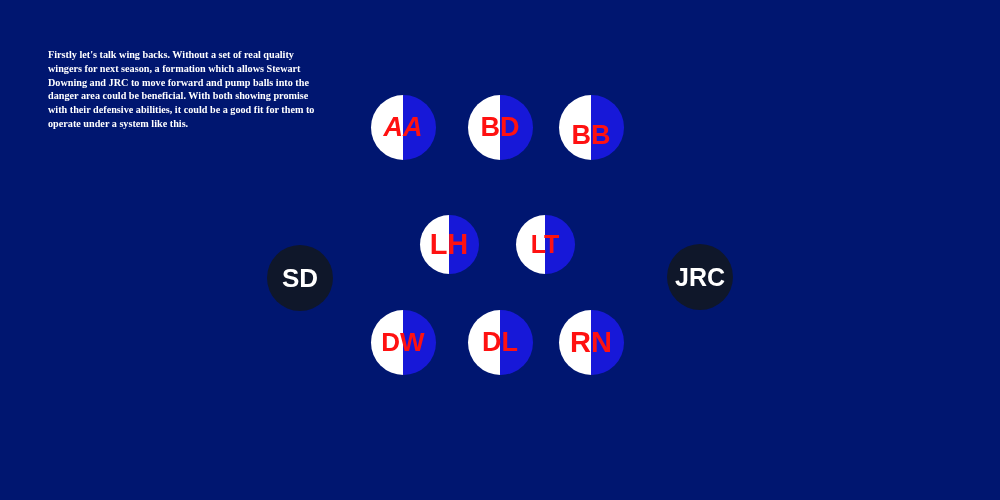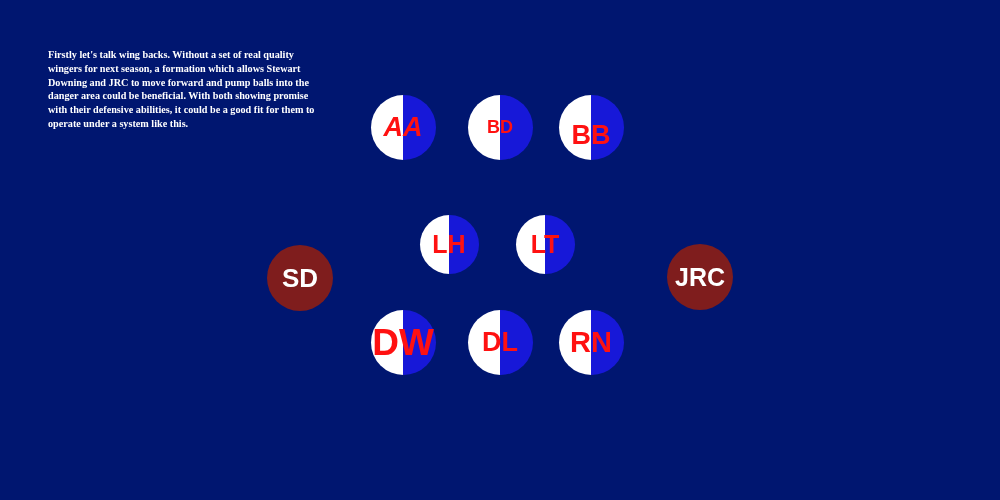--- a/index.html
+++ b/index.html
@@ -57,21 +57,21 @@
     align-items: center;
     justify-content: center;
     overflow: visible;
   }
   
   .token.split {
     background: linear-gradient(to right, #ffffff 0 50%, #1718d8 50% 100%);
   }
   
   .token.solid {
-    background: #7f1d1d;
+    background: #0f172a;
   }
   .token-label {
     position: relative;
     font-weight: bold;
     line-height: 1;
     white-space: nowrap;
     user-select: none;
   }
   .token.split .token-label {
     color: #ff1111;
@@ -87,39 +87,39 @@
 
   <div class="text-panel">
     <p class="panel-para">Firstly let's talk wing backs. Without a set of real quality wingers for next season, a formation which allows Stewart Downing and JRC to move forward and pump balls into the danger area could be beneficial. With both showing promise with their defensive abilities, it could be a good fit for them to operate under a system like this.</p>
   </div>
 
   <div id="tokens-layer">
       <div class="token split" style="width: 65px; height: 65px; left: 370.5px; top: 94.5px; font-style: italic;">
         <span class="token-label" style="font-size: 27px;">AA</span>
       </div>
       <div class="token split" style="width: 65px; height: 65px; left: 467.5px; top: 94.5px;">
-        <span class="token-label" style="font-size: 18px;">BD</span>
+        <span class="token-label" style="font-size: 27px;">BD</span>
       </div>
       <div class="token split" style="width: 65px; height: 65px; left: 558.5px; top: 94.5px;">
         <span class="token-label" style="font-size: 27px; margin-top: 16px;">BB</span>
       </div>
       <div class="token split" style="width: 59px; height: 59px; left: 419.5px; top: 214.5px;">
-        <span class="token-label" style="font-size: 25px;">LH</span>
+        <span class="token-label" style="font-size: 29px;">LH</span>
       </div>
       <div class="token split" style="width: 59px; height: 59px; left: 515.5px; top: 214.5px;">
         <span class="token-label" style="font-size: 25px;">LT</span>
       </div>
       <div class="token solid" style="width: 66px; height: 66px; left: 267px; top: 245px;">
         <span class="token-label" style="font-size: 26px;">SD</span>
       </div>
       <div class="token solid" style="width: 66px; height: 66px; left: 667px; top: 244px;">
         <span class="token-label" style="font-size: 25px;">JRC</span>
       </div>
       <div class="token split" style="width: 65px; height: 65px; left: 370.5px; top: 309.5px;">
-        <span class="token-label" style="font-size: 37px;">DW</span>
+        <span class="token-label" style="font-size: 26px;">DW</span>
       </div>
       <div class="token split" style="width: 65px; height: 65px; left: 467.5px; top: 309.5px;">
         <span class="token-label" style="font-size: 27px;">DL</span>
       </div>
       <div class="token split" style="width: 65px; height: 65px; left: 558.5px; top: 309.5px;">
         <span class="token-label" style="font-size: 29px;">RN</span>
       </div>
     </div>
 
 </div>

